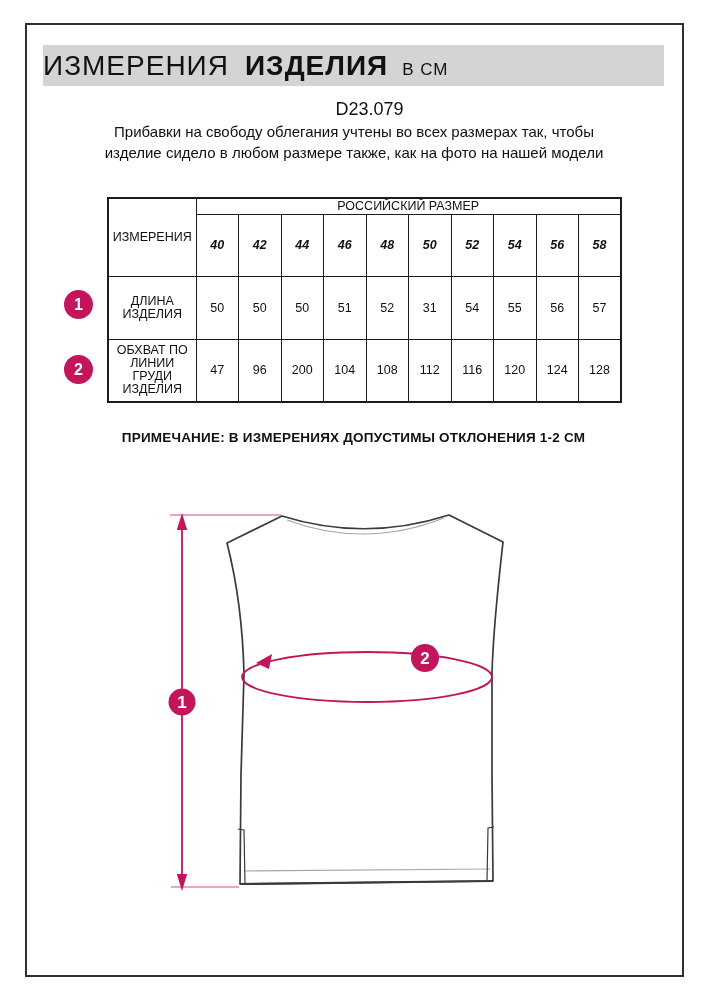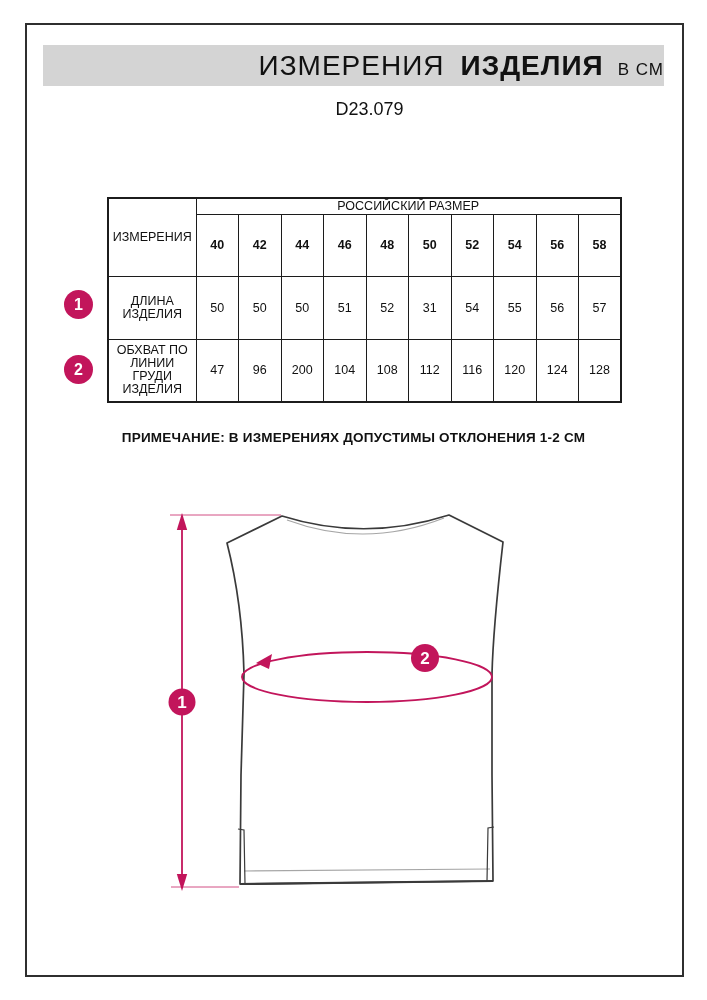--- a/index.html
+++ b/index.html
@@ -14,21 +14,21 @@
   .page{
     position:relative;width:707px;height:1000px;background:#fff;
     font-family:"Liberation Sans",sans-serif;color:#111;overflow:hidden;
   }
   .frame{
     position:absolute;left:25px;top:23px;width:659px;height:954px;
     border:2px solid var(--frame);
   }
   .titlebar{
     position:absolute;left:43px;top:45px;width:621px;height:41px;
-    background:var(--titlebar-bg);text-align:right;line-height:41px;
+    background:var(--titlebar-bg);text-align:left;line-height:41px;
     white-space:nowrap;
   }
   .title-w1{font-size:28px;letter-spacing:1px;}
   .title-w2{font-size:28px;font-weight:bold;letter-spacing:1px;margin-left:16px;}
   .title-unit{font-size:17px;margin-left:14px;letter-spacing:1px;}
   .code{
     position:absolute;top:99px;left:16px;width:100%;text-align:center;
     font-size:18px;
   }
   .description{
@@ -39,21 +39,21 @@
     position:absolute;left:107px;top:197px;width:515px;
     border-collapse:collapse;table-layout:fixed;
     border:2px solid #1c1c1c;
   }
   table.size-table td{
     border:1.2px solid #1c1c1c;text-align:center;vertical-align:middle;
     font-size:12.5px;padding:0 2px;
   }
   td.col-measure{width:88px;font-size:11px;line-height:13px;}
   td.group-header{height:16px;font-size:11px;line-height:11px;margin-left:19px;}
-  td.size-cell{height:62px;font-size:18px;font-weight:bold;}
+  td.size-cell{height:62px;font-size:18px;font-weight:bold;font-style:italic;}
   td.row-label{font-size:11px;line-height:13px;}
   tr.data-row td{height:63px;}
   .margin-marker{
     position:absolute;width:29px;height:29px;border-radius:50%;
     background:var(--accent);color:#fff;font-weight:bold;font-size:16px;
     display:flex;align-items:center;justify-content:center;
   }
   .marker-1{left:64px;top:290px;}
   .marker-2{left:64px;top:355px;}
   .note{
@@ -72,20 +72,21 @@
 <div class="page">
 
   <div class="frame"></div>
 
   <div class="titlebar">
     <span class="title-w1">ИЗМЕРЕНИЯ</span><span class="title-w2">ИЗДЕЛИЯ</span><span class="title-unit">В СМ</span>
   </div>
 
   <div class="code">D23.079</div>
 
+  <div class="description">Прибавки на свободу облегания учтены во всех размерах так, чтобы изделие сидело в любом размере также, как на фото на нашей модели</div>
 
   <table class="size-table">
     <tbody>
         <tr>
       <td class="col-measure" rowspan="2">ИЗМЕРЕНИЯ</td>
       <td class="group-header" colspan="10">РОССИЙСКИЙ РАЗМЕР</td>
     </tr>
     <tr>
       <td class="size-cell">40</td>
       <td class="size-cell">42</td>

